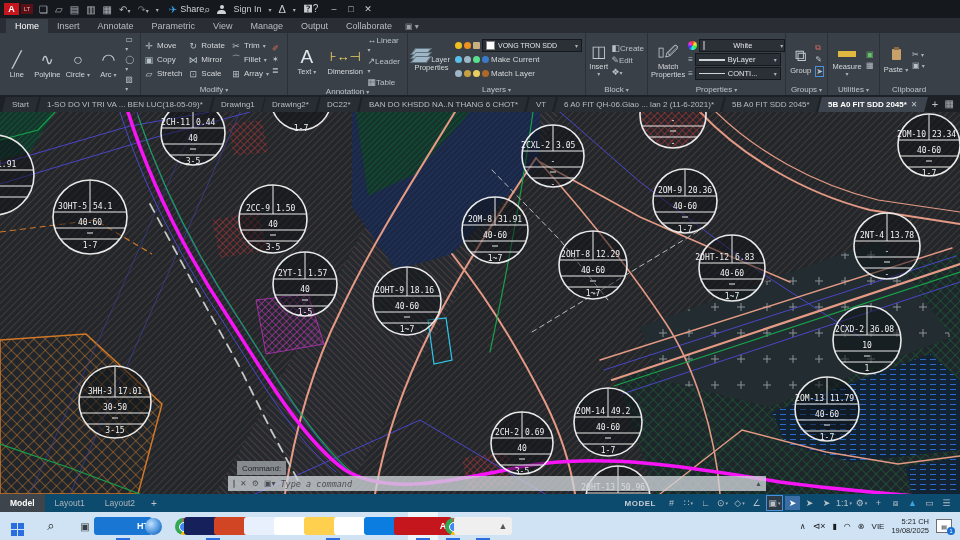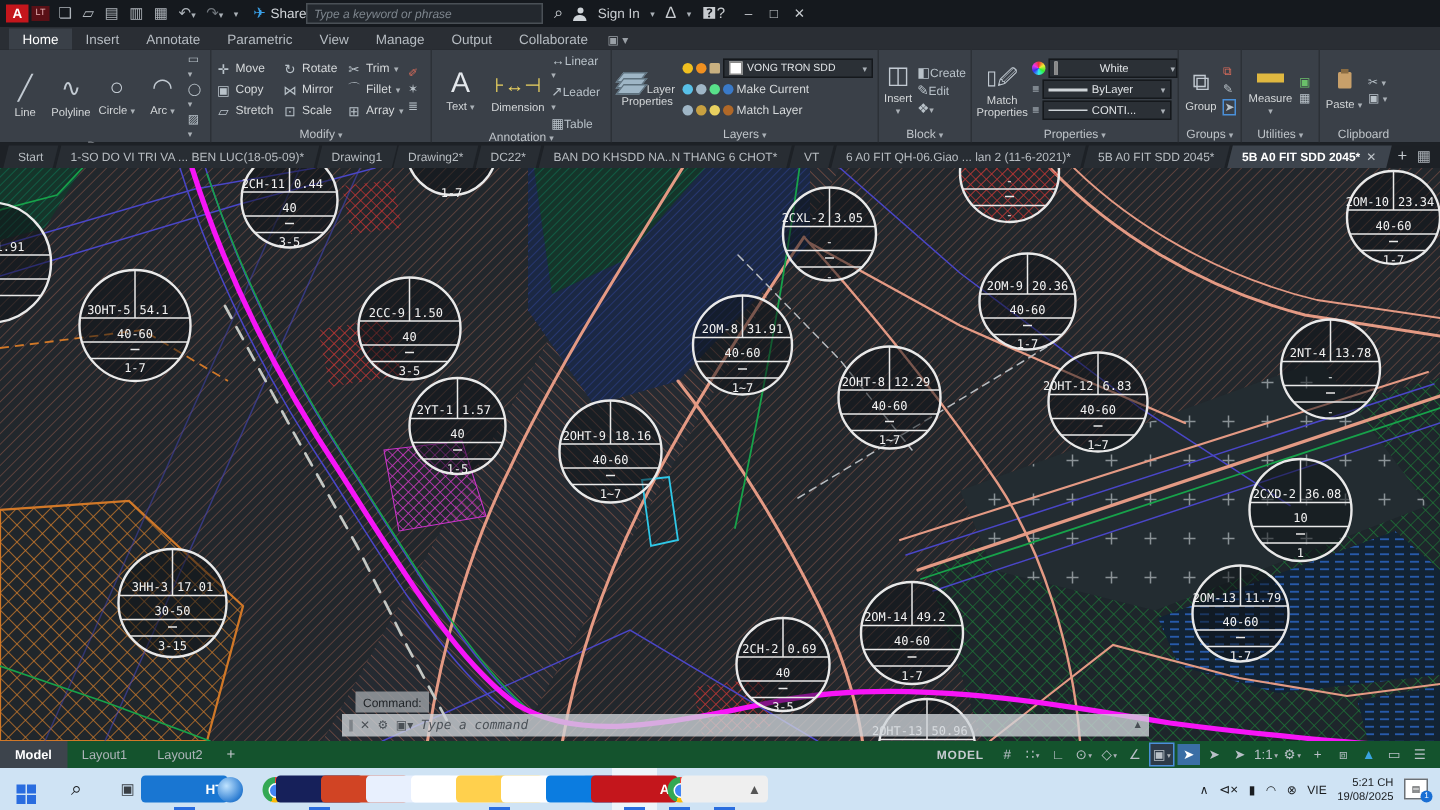--- a/index.html
+++ b/index.html
@@ -83,21 +83,21 @@
   #cmdlabel{left:237px;top:461px;height:14px;background:rgba(150,155,160,0.85);color:#1e2226;
             font-size:8px;padding:0 5px;display:flex;align-items:center;z-index:5;justify-content:center;}
   #cmdbar{left:228px;top:476px;width:538px;height:15px;background:rgba(208,213,218,0.78);
           display:flex;align-items:center;z-index:5;font-size:9px;color:#3c4248;}
   #cmdbar .grip{color:#5a6066;margin:0 4px;font-size:8px;}
   #cmdbar .cmdico{color:#4a5056;margin-right:5px;font-size:8px;}
   .cmd-ph{font-style:italic;color:#4c5258;font-family:"DejaVu Sans Mono",monospace;font-size:8.5px;}
   #cmdbar .endarrow{margin-left:auto;margin-right:4px;font-size:7px;color:#4a5056;}
 
   
-  #statusbar{left:0;top:494px;width:960px;height:18px;background:#14532d;display:flex;
+  #statusbar{left:0;top:494px;width:960px;height:18px;background:#0c4a6e;display:flex;
              align-items:center;z-index:6;}
   .ltab{height:18px;display:flex;align-items:center;padding:0 10px;font-size:8.5px;color:#afb5bb;}
   .ltab.active{background:#3d444c;color:#fff;font-weight:bold;}
   .ltab-plus{color:#c2c7cc;font-size:10px;padding:0 6px;}
   #modelabel{margin-left:auto;font-size:8px;font-weight:bold;color:#c6cbd0;letter-spacing:.5px;}
   #staticons{display:flex;align-items:center;gap:2px;margin:0 6px 0 8px;}
   .sic{min-width:15px;height:14px;display:flex;align-items:center;justify-content:center;
        color:#b9c0c7;font-size:9px;gap:1px;}
   .sic .car{font-size:5px;}
   .sic.hlbox{border:1px solid #4a90d9;background:#2d3a48;}
@@ -139,23 +139,20 @@
     <span>▦</span>
     <span>↶<span class="car">▾</span></span>
     <span style="color:#70767c;">↷<span class="car">▾</span></span>
     <span class="car">▾</span>
   </div>
   <div class="share">
     <span class="plane">✈</span>
     <span>Share</span>
   </div>
   <div id="tb-right">
-    <div class="searchbox">
-      <span>Type a keyword or phrase</span>
-    </div>
     <span class="mag">⌕</span>
     <span class="person"></span>
     <span>Sign In</span>
     <span class="car">▾</span>
     <span style="font-size:11px;">Δ</span>
     <span class="car">▾</span>
     <span style="font-size:10px;">🯄?</span>
     <div class="winctl">
       <span>–</span>
       <span>□</span>

